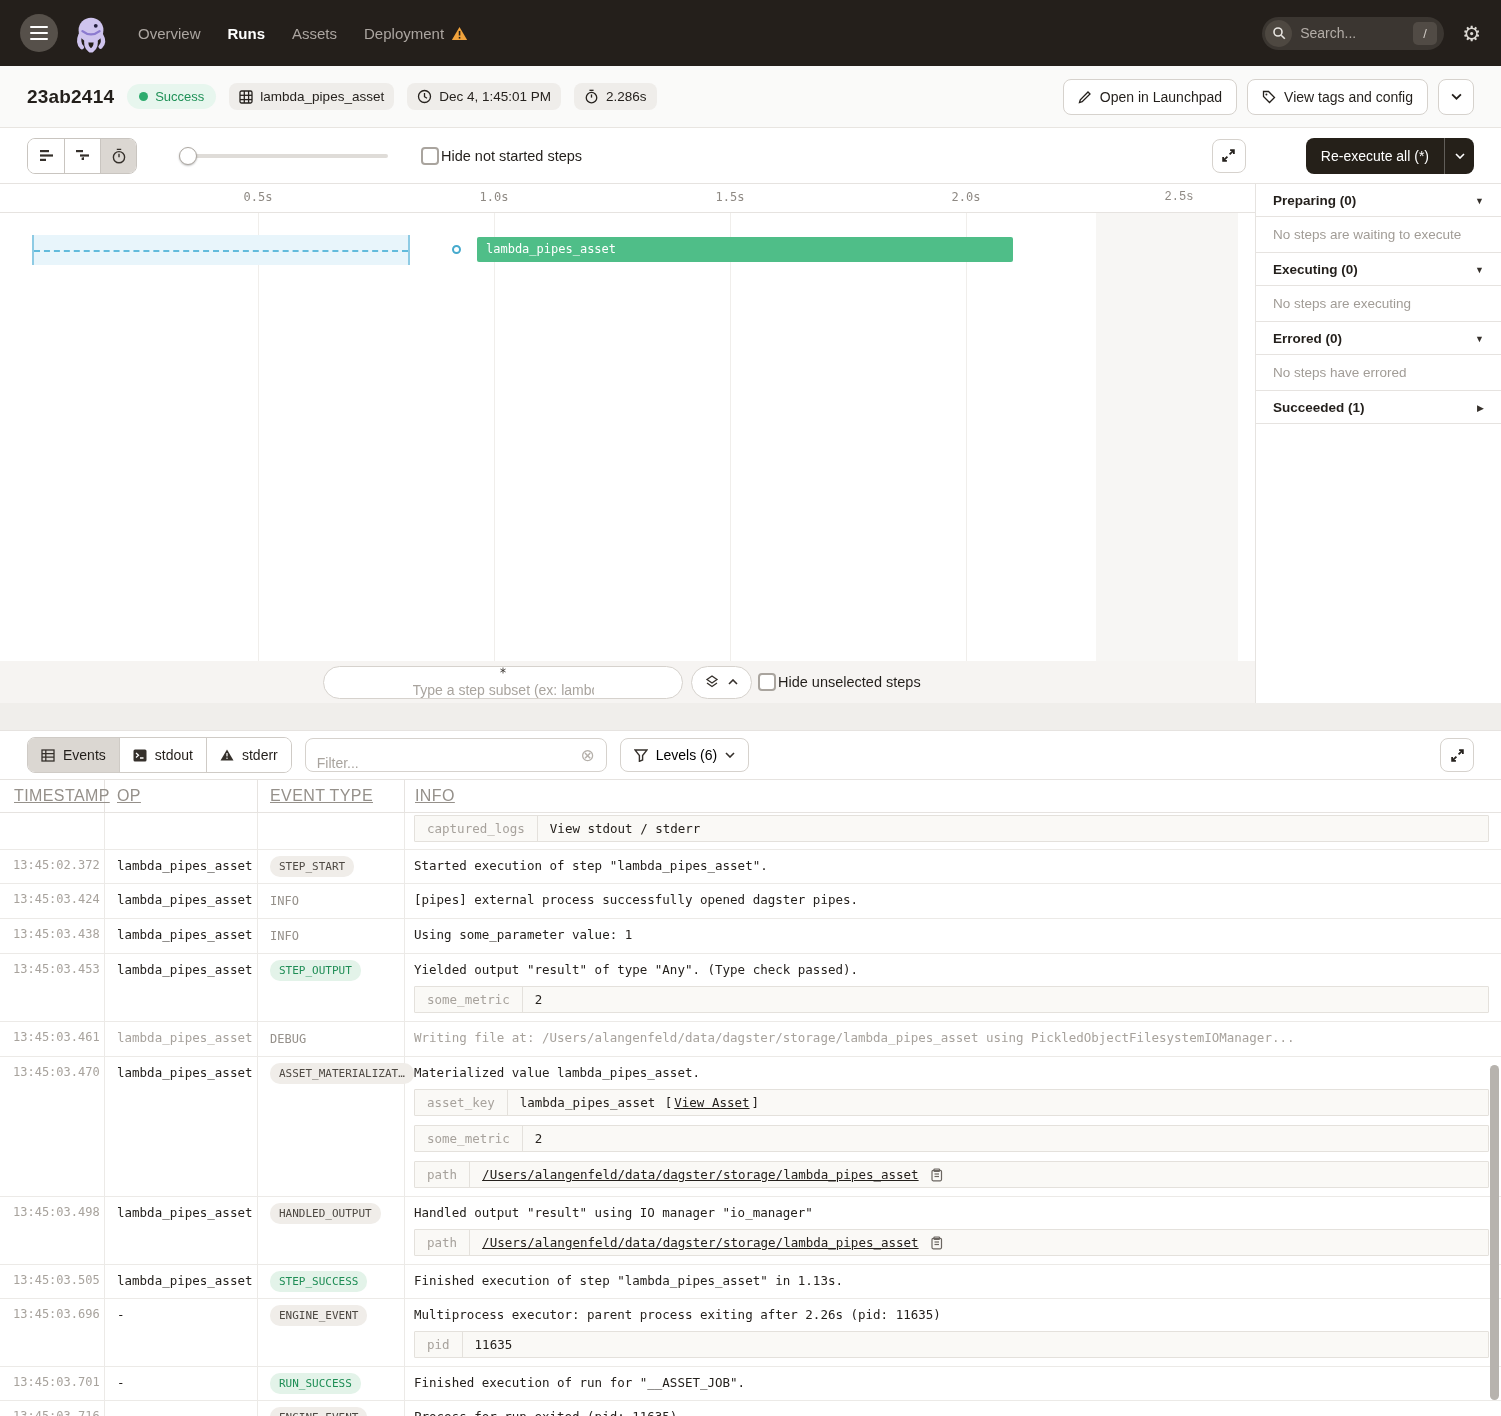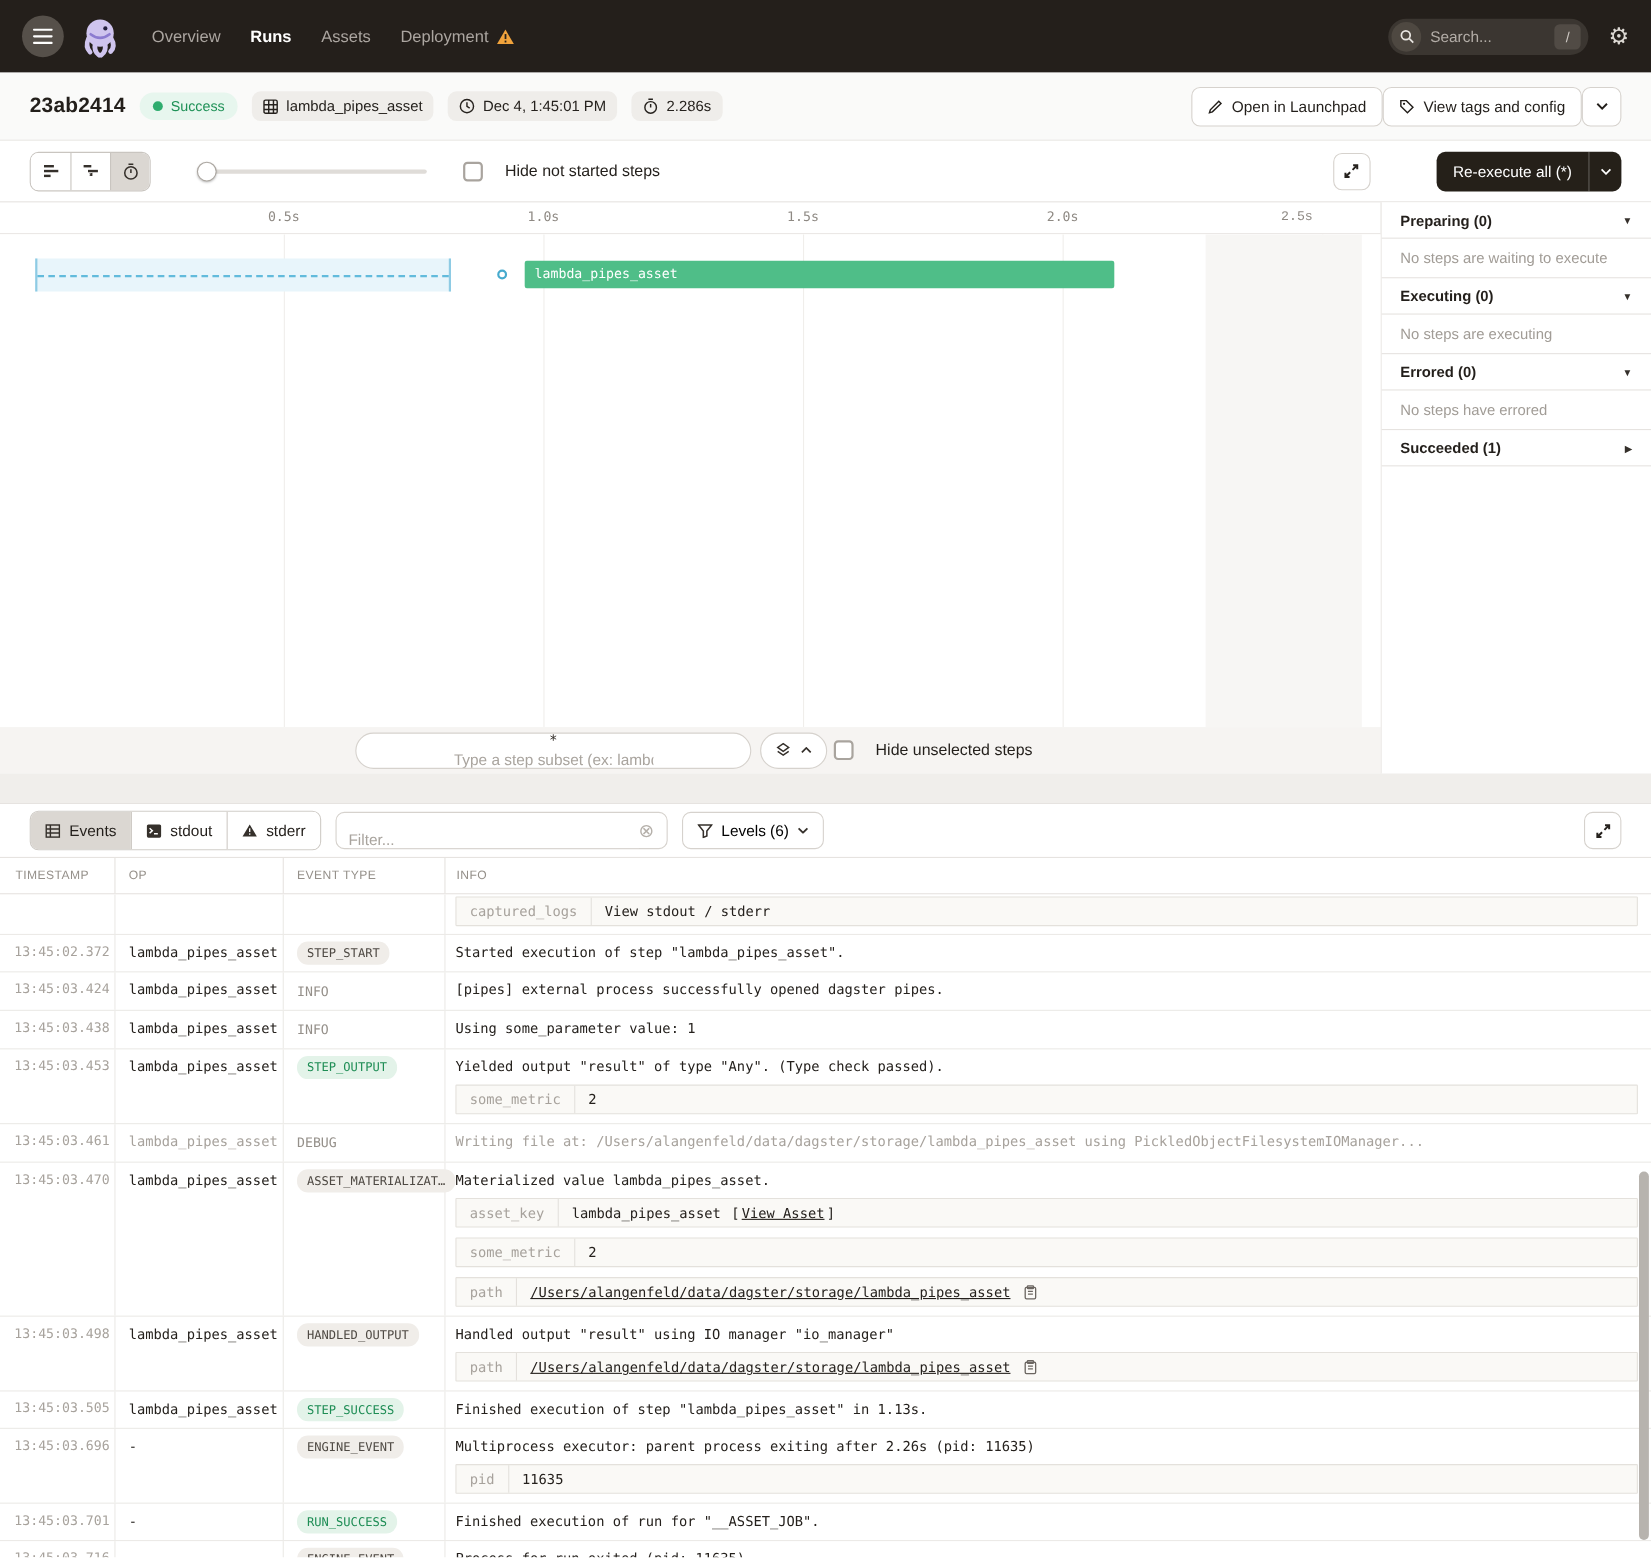--- a/index.html
+++ b/index.html
@@ -23,34 +23,34 @@
   .slash-chip { width:24px; height:23px; background:#514B45; border-radius:5px; color:#CFCAC4; font-size:13px; display:flex; align-items:center; justify-content:center; margin-right:4px; flex:none; }
   .gear { margin-left:18px; font-size:21px; color:#DDD9D4; cursor:pointer; line-height:1; }
 
   
   .run-header { height:62px; background:#FAFAF9; border-bottom:1px solid #E8E5E1; display:flex; align-items:center; padding:0 27px; gap:13px; }
   .run-id { font-size:19px; font-weight:700; letter-spacing:.2px; }
   .status-pill { height:25px; border-radius:13px; background:#E7F6EE; display:flex; align-items:center; gap:7px; padding:0 12px; font-size:13px; color:#1F9157; }
   .status-dot { width:9px; height:9px; border-radius:50%; background:#2EAC6E; }
   .hdr-pill { height:27px; border-radius:8px; background:#EFEDEA; display:flex; align-items:center; gap:7px; padding:0 10px; font-size:13.5px; color:#26221E; }
   .hdr-pill svg, .hdr-pill .glyph { color:#26221E; }
-  .run-header .right { margin-left:auto; display:flex; gap:0; }
+  .run-header .right { margin-left:auto; display:flex; gap:10px; }
   .btn { height:36px; background:#fff; border:1px solid #D6D2CD; border-radius:8px; display:flex; align-items:center; gap:8px; padding:0 14px; font-size:14px; cursor:pointer; color:#231F1B; }
   .btn.icon-only { width:36px; padding:0; justify-content:center; }
 
   
   .gantt-toolbar { height:56px; background:#fff; border-bottom:1px solid #E6E3E0; display:flex; align-items:center; padding:0 27px; }
   .seg { display:flex; border:1px solid #C9C5C0; border-radius:8px; overflow:hidden; }
   .seg > div { width:36px; height:34px; display:flex; align-items:center; justify-content:center; background:#fff; cursor:pointer; border-left:1px solid #C9C5C0; color:#35302B; }
   .seg > div:first-child { border-left:none; }
   .seg > div.active { background:#DBD7D2; }
   .slider { width:207px; height:4px; background:#DFDCD8; border-radius:2px; margin-left:44px; position:relative; cursor:pointer; }
   .slider-thumb { position:absolute; left:-2px; top:-7px; width:18px; height:18px; border-radius:50%; background:#fff; border:1px solid #ACA7A1; box-shadow:0 1px 2px rgba(0,0,0,.25); cursor:grab; }
   .cb { width:18px; height:18px; border:2px solid #A9A49E; border-radius:4px; background:#fff; flex:none; cursor:pointer; }
-  .cb-row { display:flex; align-items:center; gap:20px; font-size:14.5px; }
+  .cb-row { display:flex; align-items:center; gap:2px; font-size:14.5px; }
   .gantt-toolbar .cb-row { margin-left:33px; }
   .gantt-toolbar .right { margin-left:auto; display:flex; gap:12px; align-items:center; }
   .btn-expand { width:34px; height:34px; border:1px solid #D6D2CD; border-radius:8px; background:#fff; display:flex; align-items:center; justify-content:center; cursor:pointer; color:#26221E; }
   .reexec { height:36px; background:#252019; border-radius:8px; display:flex; align-items:stretch; color:#fff; cursor:pointer; overflow:hidden;margin-left:48px; }
   .reexec .lbl { display:flex; align-items:center; padding:0 15px; font-size:14px; }
   .reexec .chev { width:30px; display:flex; align-items:center; justify-content:center; border-left:1px solid rgba(255,255,255,.28); }
 
   
   .gantt-region { height:519px; display:flex; }
   .gantt-left { flex:1; position:relative; border-right:1px solid #E6E3E0; }
@@ -87,21 +87,21 @@
   .tab:first-child { border-left:none; }
   .tab.active { background:#DBD7D2; }
   .filter-input { width:302px; height:34px; border:1px solid #D6D2CD; border-radius:8px; display:flex; align-items:center; padding:0 11px; }
   .filter-input input { flex:1; min-width:0; border:none; outline:none; font-size:14px;margin-top:16px; }
   .filter-input input::placeholder { color:#A9A49E; }
   .clear-x { color:#B5B0AA; font-size:17px; cursor:pointer; line-height:1; }
   .levels-btn { height:34px; border:1px solid #D6D2CD; border-radius:8px; background:#fff; display:flex; align-items:center; gap:8px; padding:0 13px; font-size:14px; cursor:pointer; }
   .ev-toolbar .right { margin-left:auto; }
 
   .ev-head { display:grid; grid-template-columns:105px 153px 147px 1fr; height:34px; border-top:1px solid #E6E3E0; border-bottom:1px solid #E6E3E0; }
-  .ev-head > div { font-size:11px; letter-spacing:.4px; color:#95908A; display:flex; align-items:center; border-right:1px solid #E6E3E0; padding-left:12px; }
+  .ev-head > div { font-size:16px; letter-spacing:.4px; color:#95908A; display:flex; align-items:center; border-right:1px solid #E6E3E0; padding-left:12px;text-decoration:underline; }
   .ev-head > div:first-child { padding-left:14px; }
   .ev-head > div:last-child { border-right:none; padding-left:10px; }
 
   .ev-row { display:grid; grid-template-columns:105px 153px 147px 1fr; border-bottom:1px solid #ECEAE7; }
   .ev-row > div { border-right:1px solid #ECEAE7; }
   .ev-row > div:last-child { border-right:none; }
   .c-ts { font-family:"DejaVu Sans Mono", monospace; font-size:12px; color:#A7A29C; padding:8px 0 6px 13px; }
   .c-op { font-family:"DejaVu Sans Mono", monospace; font-size:12.5px; color:#25211D; padding:8px 0 6px 12px; }
   .c-op.muted { color:#A7A29C; }
   .c-type { padding:6px 0 6px 12px; }

